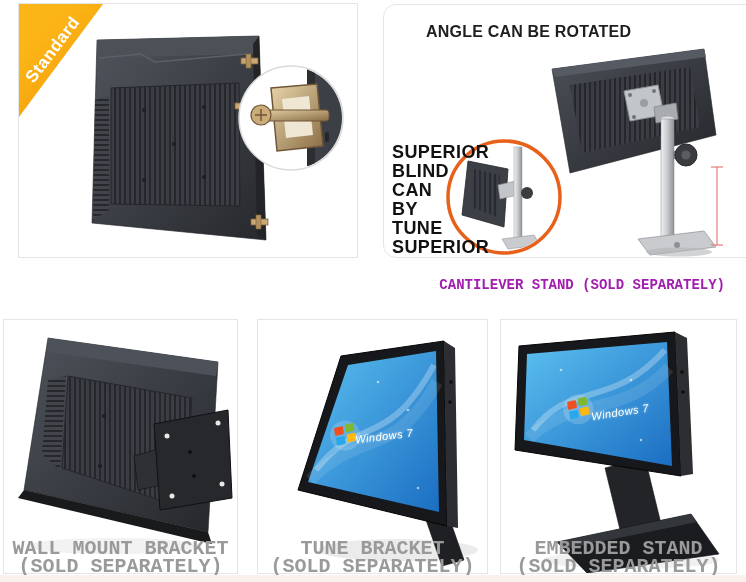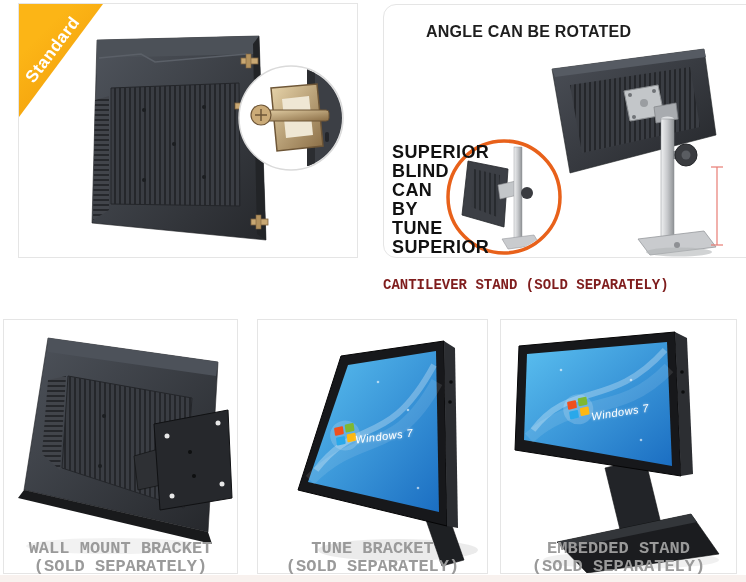--- a/index.html
+++ b/index.html
@@ -22,21 +22,21 @@
     position:absolute;left:-18px;top:36px;width:104px;height:20px;
     text-align:center;font-size:17px;font-weight:bold;color:#fff;
     transform:rotate(-53deg);letter-spacing:.5px;
   }
   .caption-sans{
     position:absolute;text-align:center;color:#8f8f8f;
     font-size:18px;font-weight:600;letter-spacing:1px;
   }
   #caption-standard{left:18px;top:273px;width:340px;}
   .caption-mono{
-    position:absolute;text-align:left;color:#7f1d1d;
+    position:absolute;text-align:right;color:#a21caf;
     font-family:"Liberation Mono","DejaVu Sans Mono",monospace;
     font-weight:bold;font-size:14px;letter-spacing:0;
   }
   #caption-cantilever{left:383px;top:277px;width:342px;}
   
   #panel-cantilever{left:383px;top:4px;width:400px;height:254px;border-radius:13px;}
   #tr-heading{
     position:absolute;left:42px;top:16px;color:#1e1e1e;font-weight:bold;
     font-size:16px;line-height:22px;letter-spacing:.2px;
   }
@@ -44,21 +44,21 @@
     position:absolute;left:8px;top:138px;color:#111;font-weight:bold;
     font-size:18px;line-height:19px;letter-spacing:.4px;
   }
   
   #panel-wallmount{left:3px;top:319px;width:235px;height:255px;}
   #panel-blind{left:257px;top:319px;width:231px;height:255px;}
   #panel-folding{left:500px;top:319px;width:237px;height:255px;}
   .inbox-caption{
     position:absolute;left:0;top:220px;width:100%;text-align:center;
     color:#9a9a9a;font-family:"Liberation Mono","DejaVu Sans Mono",monospace;
-    font-weight:bold;font-size:17px;line-height:18px;
+    font-weight:bold;font-size:20px;line-height:18px;
   }
   .screen-label{
     position:absolute;color:#fff;font-size:11px;font-style:italic;
     letter-spacing:.5px;text-shadow:0 0 3px rgba(255,255,255,.6);
     white-space:nowrap;
   }
   #screen-label-blind{left:97px;top:110px;transform:rotate(-7deg);}
   #screen-label-folding{left:90px;top:86px;transform:rotate(-9deg);}
   #footer-strip{
     position:absolute;left:0;top:575px;width:746px;height:7px;background:#f8f1ee;

